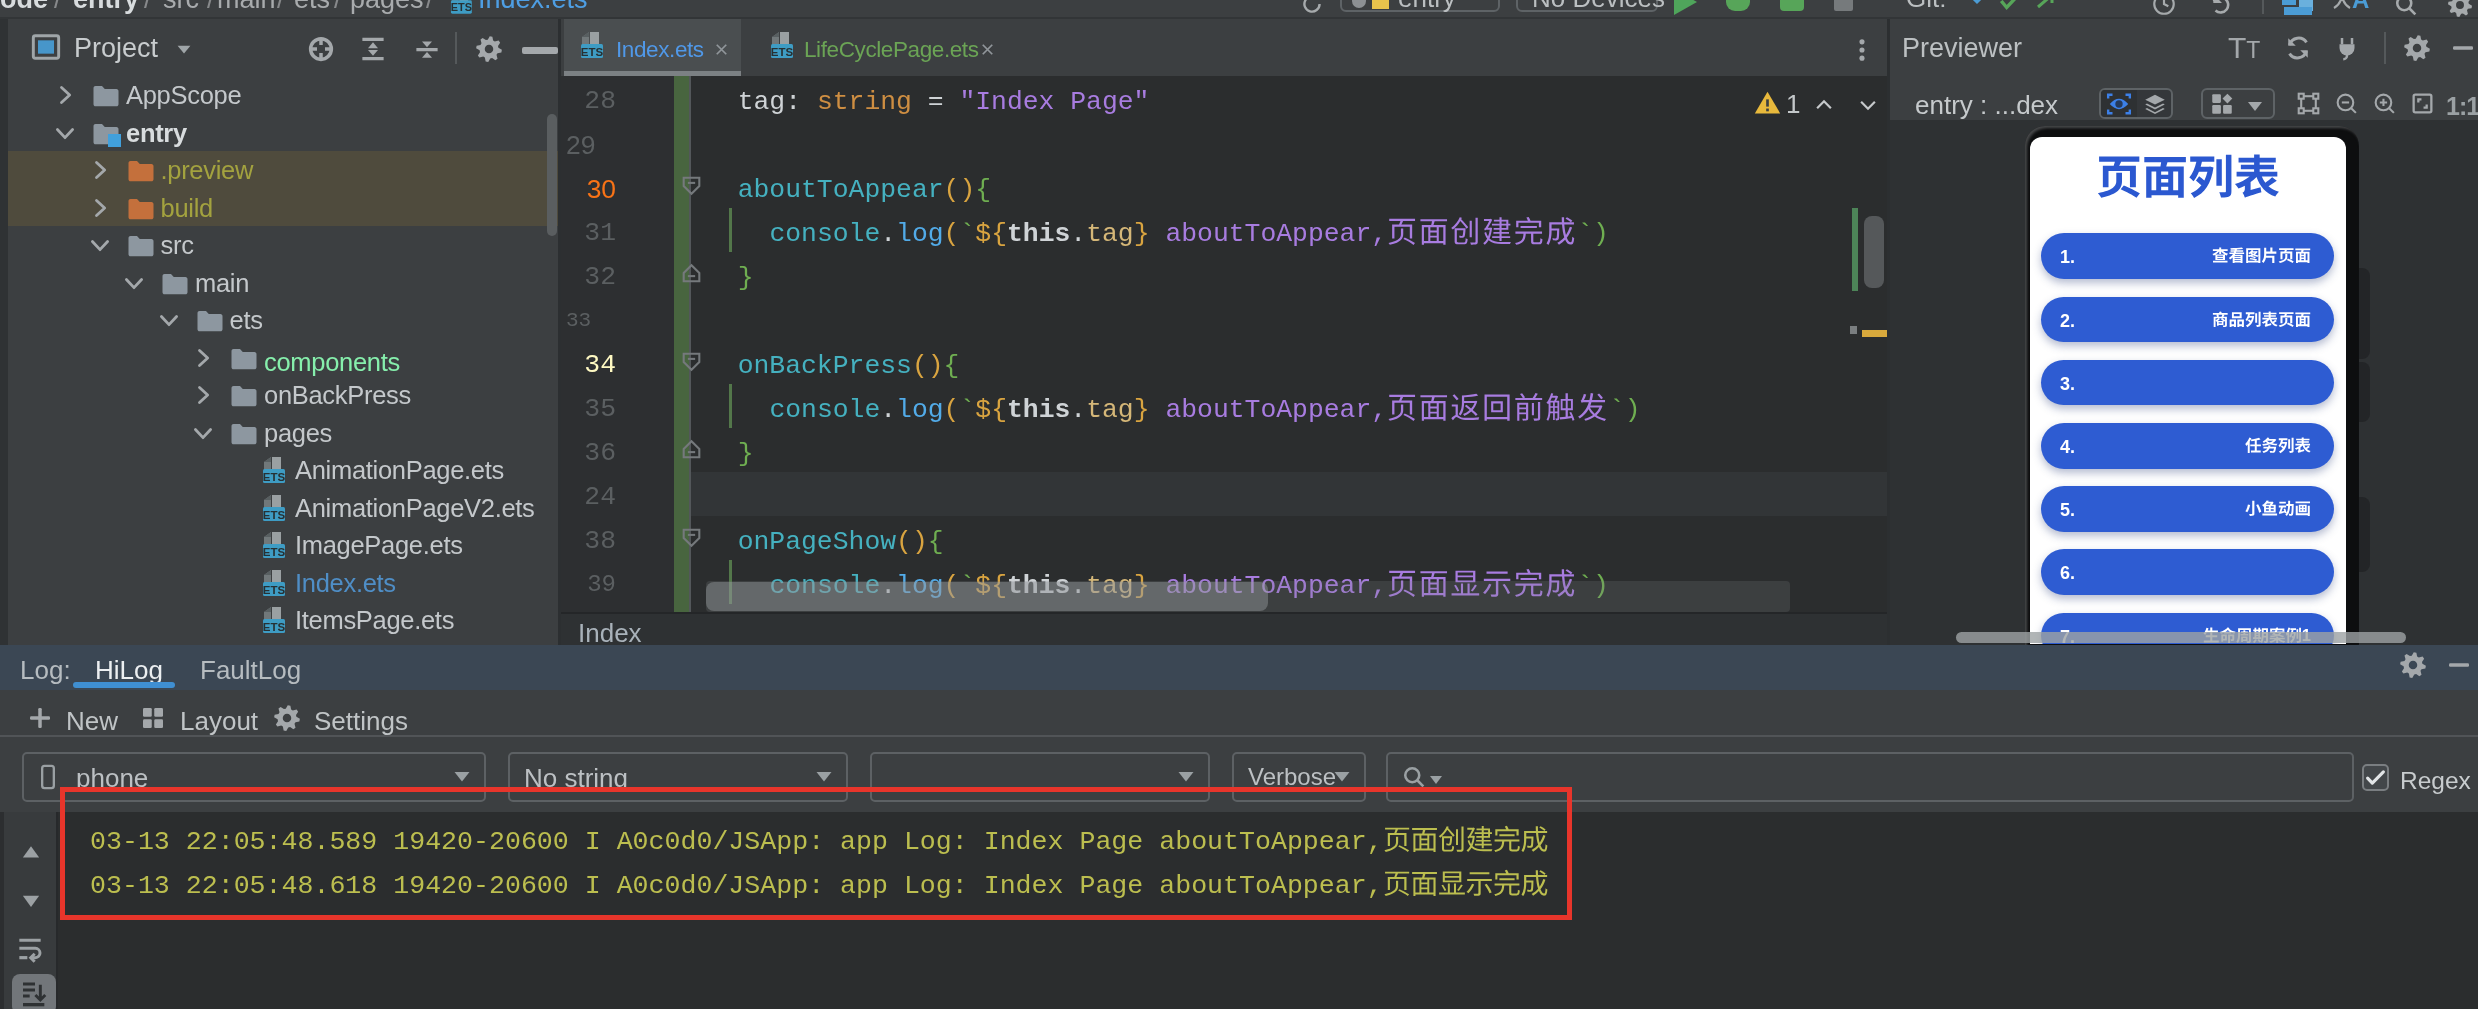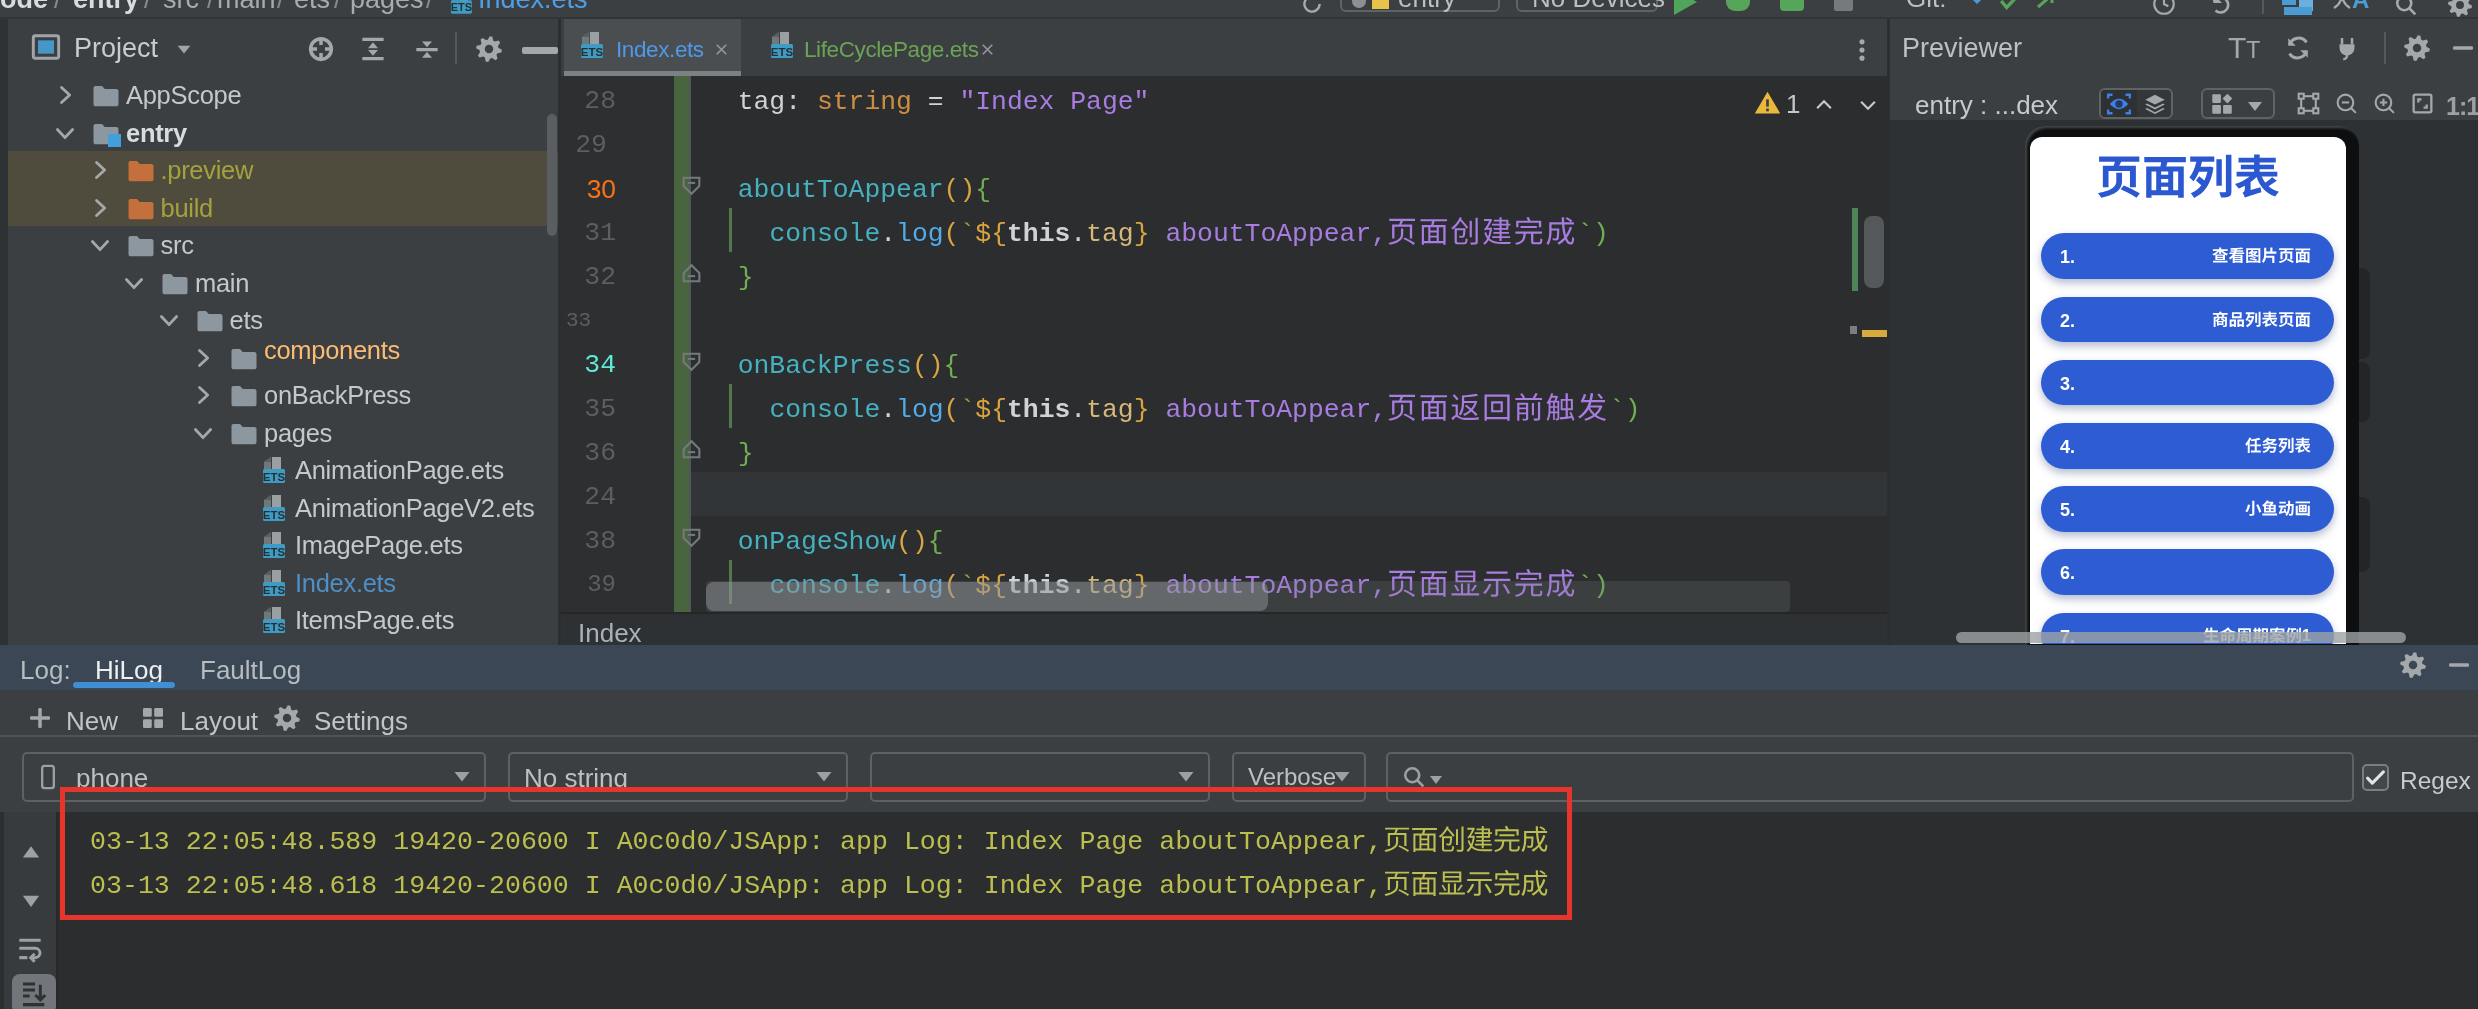--- a/index.html
+++ b/index.html
@@ -379,21 +379,21 @@
 <svg class="a" style="left:194.5px;top:305.0px" width="30" height="30" viewBox="0 0 24 24" color="#8d97a0" fill="#8d97a0">
     <use href="#i-folder"></use>
   </svg>
 <span class="a" style="left:229.5px;top:306.0px;font-size:25.5px;line-height:29px;letter-spacing:-0.3px;color:#c4c8cb;font-weight:400">ets</span>
 <svg class="a" style="left:189.0px;top:343.5px" width="28" height="28" viewBox="0 0 24 24" color="#a4a8ab" fill="#a4a8ab">
     <use href="#i-chr"></use>
   </svg>
 <svg class="a" style="left:229.0px;top:342.5px" width="30" height="30" viewBox="0 0 24 24" color="#8d97a0" fill="#8d97a0">
     <use href="#i-folder"></use>
   </svg>
-<span class="a" style="left:264.0px;top:336px;font-size:25.5px;line-height:29px;letter-spacing:-0.3px;color:#fdba74;font-weight:400">components</span>
+<span class="a" style="left:264.0px;top:348px;font-size:25.5px;line-height:29px;letter-spacing:-0.3px;color:#86efac;font-weight:400">components</span>
 <svg class="a" style="left:189.0px;top:381.0px" width="28" height="28" viewBox="0 0 24 24" color="#a4a8ab" fill="#a4a8ab">
     <use href="#i-chr"></use>
   </svg>
 <svg class="a" style="left:229.0px;top:380.0px" width="30" height="30" viewBox="0 0 24 24" color="#8d97a0" fill="#8d97a0">
     <use href="#i-folder"></use>
   </svg>
 <span class="a" style="left:264.0px;top:381.0px;font-size:25.5px;line-height:29px;letter-spacing:-0.3px;color:#c4c8cb;font-weight:400">onBackPress</span>
 <svg class="a" style="left:189.0px;top:418.5px" width="28" height="28" viewBox="0 0 24 24" color="#a4a8ab" fill="#a4a8ab">
     <use href="#i-chd"></use>
   </svg>
@@ -441,26 +441,26 @@
       <text x="12" y="24.5" font-size="11.5" font-weight="bold" text-anchor="middle" font-family="Liberation Sans" fill="#273134">ETS</text>
     </svg></div>
 <span class="a" style="left:295px;top:606.0px;font-size:25.5px;line-height:29px;letter-spacing:-0.3px;color:#c4c8cb;font-weight:400">ItemsPage.ets</span>
 <div class="a" style="left:547px;top:114px;width:10px;height:122px;background:#5a5e60;border-radius:5px"></div>
 <div class="a" style="left:561px;top:76px;width:1326px;height:536px;background:#2b2d2e"></div>
 <div class="a" style="left:561px;top:76px;width:130px;height:536px;background:#2d2f31"></div>
 <div class="a" style="left:690px;top:472px;width:1197px;height:44px;background:#323537"></div>
 <div class="a" style="left:674px;top:76px;width:15px;height:536px;background:#48653f"></div>
 <div class="a" style="left:689px;top:76px;width:2px;height:536px;background:#53575a"></div>
 <span class="a" style="left:566px;top:86px;width:50px;text-align:right;font-size:26.4px;line-height:30px;color:#5b5f61;font-family:'Liberation Mono',monospace">28</span>
-<span class="a" style="left:566px;top:130px;width:50px;text-align:center;font-size:26.4px;line-height:30px;color:#5b5f61;font-family:Liberation Mono, monospace">29</span>
+<span class="a" style="left:566px;top:130px;width:50px;text-align:left;font-size:26.4px;line-height:30px;color:#5b5f61;font-family:Liberation Sans, sans-serif">29</span>
 <span class="a" style="left:566px;top:174px;width:50px;text-align:right;font-size:26.4px;line-height:30px;color:#f97316;font-family:Liberation Sans, sans-serif">30</span>
 <span class="a" style="left:566px;top:218px;width:50px;text-align:right;font-size:26.4px;line-height:30px;color:#5b5f61;font-family:'Liberation Mono',monospace">31</span>
 <span class="a" style="left:566px;top:262px;width:50px;text-align:right;font-size:26.4px;line-height:30px;color:#5b5f61;font-family:'Liberation Mono',monospace">32</span>
 <span class="a" style="left:566px;top:306px;width:50px;text-align:left;font-size:21px;line-height:30px;color:#5b5f61;font-family:'Liberation Mono',monospace">33</span>
-<span class="a" style="left:566px;top:350px;width:50px;text-align:right;font-size:26.4px;line-height:30px;color:#5eead4;font-family:'Liberation Mono',monospace">34</span>
+<span class="a" style="left:566px;top:350px;width:50px;text-align:right;font-size:26.4px;line-height:30px;color:#fef9c3;font-family:'Liberation Mono',monospace">34</span>
 <span class="a" style="left:566px;top:394px;width:50px;text-align:right;font-size:26.4px;line-height:30px;color:#5b5f61;font-family:'Liberation Mono',monospace">35</span>
 <span class="a" style="left:566px;top:438px;width:50px;text-align:right;font-size:26.4px;line-height:30px;color:#5b5f61;font-family:'Liberation Mono',monospace">36</span>
 <span class="a" style="left:566px;top:482px;width:50px;text-align:right;font-size:26.4px;line-height:30px;color:#5b5f61;font-family:'Liberation Mono',monospace">24</span>
 <span class="a" style="left:566px;top:526px;width:50px;text-align:right;font-size:26.4px;line-height:30px;color:#5b5f61;font-family:'Liberation Mono',monospace">38</span>
 <span class="a" style="left:566px;top:570px;width:50px;text-align:right;font-size:24px;line-height:30px;color:#5b5f61;font-family:'Liberation Mono',monospace">39</span>
 <svg class="a" style="left:679px;top:173.0px" width="25" height="25" viewBox="0 0 24 24" color="#75797c" fill="#75797c">
     <use href="#i-fold-dn"></use>
   </svg>
 <svg class="a" style="left:679px;top:261.0px" width="25" height="25" viewBox="0 0 24 24" color="#75797c" fill="#75797c">
     <use href="#i-fold-up"></use>

